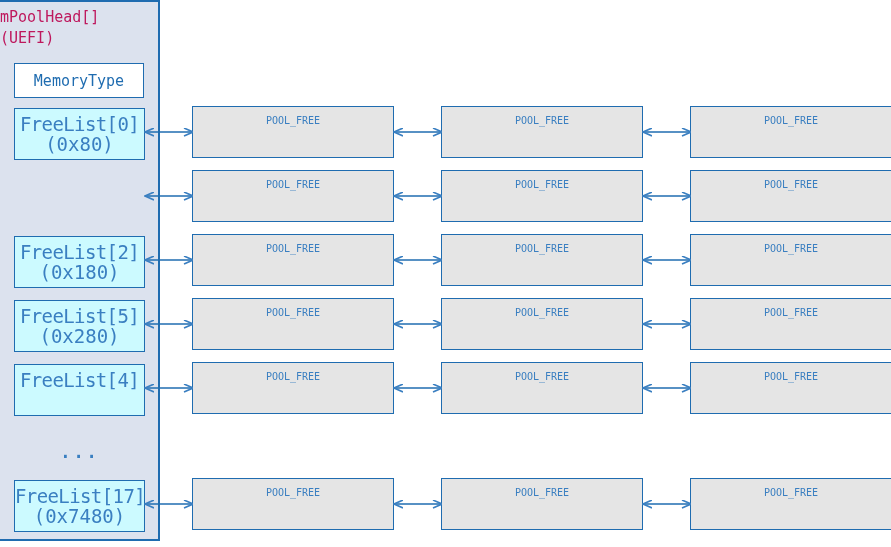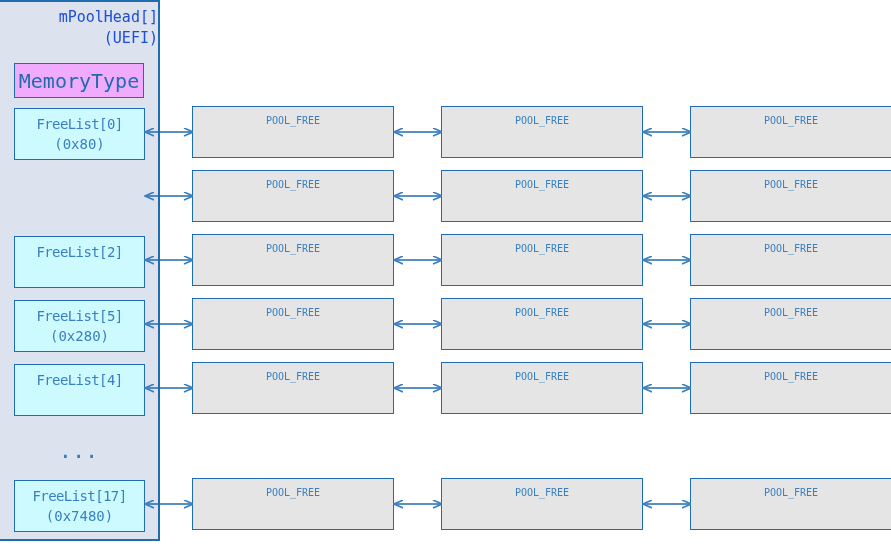--- a/index.html
+++ b/index.html
@@ -34,51 +34,51 @@
     border: 2px solid #1f6cb0;
     border-left: none;
     box-sizing: border-box;
     z-index: 2;
   }
   .pool-head-title {
     position: absolute;
     left: 0;
     top: 5px;
     width: 100%;
-    text-align: right;
-    color: #1d4ed8;
+    text-align: left;
+    color: #be185d;
     font-size: 15px;
     line-height: 21px;
     white-space: pre-line;
   }
   .memtype-box {
     position: absolute;
     left: 14px;
     top: 61px;
     width: 130px;
     height: 35px;
     box-sizing: border-box;
     border: 1.5px solid #1f6cb0;
-    background: #f0abfc;
+    background: #ffffff;
     color: #1f6cb0;
-    font-size: 20px;
+    font-size: 15px;
     display: flex;
     align-items: center;
     justify-content: center;
   }
   .freelist-box {
     position: absolute;
     left: 14px;
     width: 131px;
     height: 52px;
     box-sizing: border-box;
     border: 1.5px solid #1f6cb0;
     background: #ccfaff;
     color: #3a7fc1;
-    font-size: 14px;
+    font-size: 19px;
     line-height: 20px;
     text-align: center;
     padding-top: 5px;
     white-space: pre-line;
     overflow: visible;
     z-index: 3;
   }
   .freelist-box .fl-name {
     display: block;
     letter-spacing: -0.6px;
@@ -131,21 +131,21 @@
 <body>
 
 <div id="diagram">
 
   <div class="pool-head">
     <div class="pool-head-title">mPoolHead[]
 (UEFI)</div>
     <div class="memtype-box">MemoryType</div>
     <div class="ellipsis">...</div>
   <div class="freelist-box" style="top: 106px;"><span class="fl-name">FreeList[0]</span><span class="fl-size">(0x80)</span></div>
-      <div class="freelist-box" style="top: 234px;"><span class="fl-name">FreeList[2]</span></div>
+      <div class="freelist-box" style="top: 234px;"><span class="fl-name">FreeList[2]</span><span class="fl-size">(0x180)</span></div>
       <div class="freelist-box" style="top: 298px;"><span class="fl-name">FreeList[5]</span><span class="fl-size">(0x280)</span></div>
       <div class="freelist-box" style="top: 362px;"><span class="fl-name">FreeList[4]</span></div>
       <div class="freelist-box" style="top: 478px;"><span class="fl-name">FreeList[17]</span><span class="fl-size">(0x7480)</span></div>
     </div>
 
   <div id="dyn">
       <div class="pool-free col1" style="top: 106px;">POOL_FREE</div>
       <div class="pool-free col2" style="top: 106px;">POOL_FREE</div>
       <div class="pool-free col3" style="top: 106px;">POOL_FREE</div>
       <div class="pool-free col1" style="top: 170px;">POOL_FREE</div>

